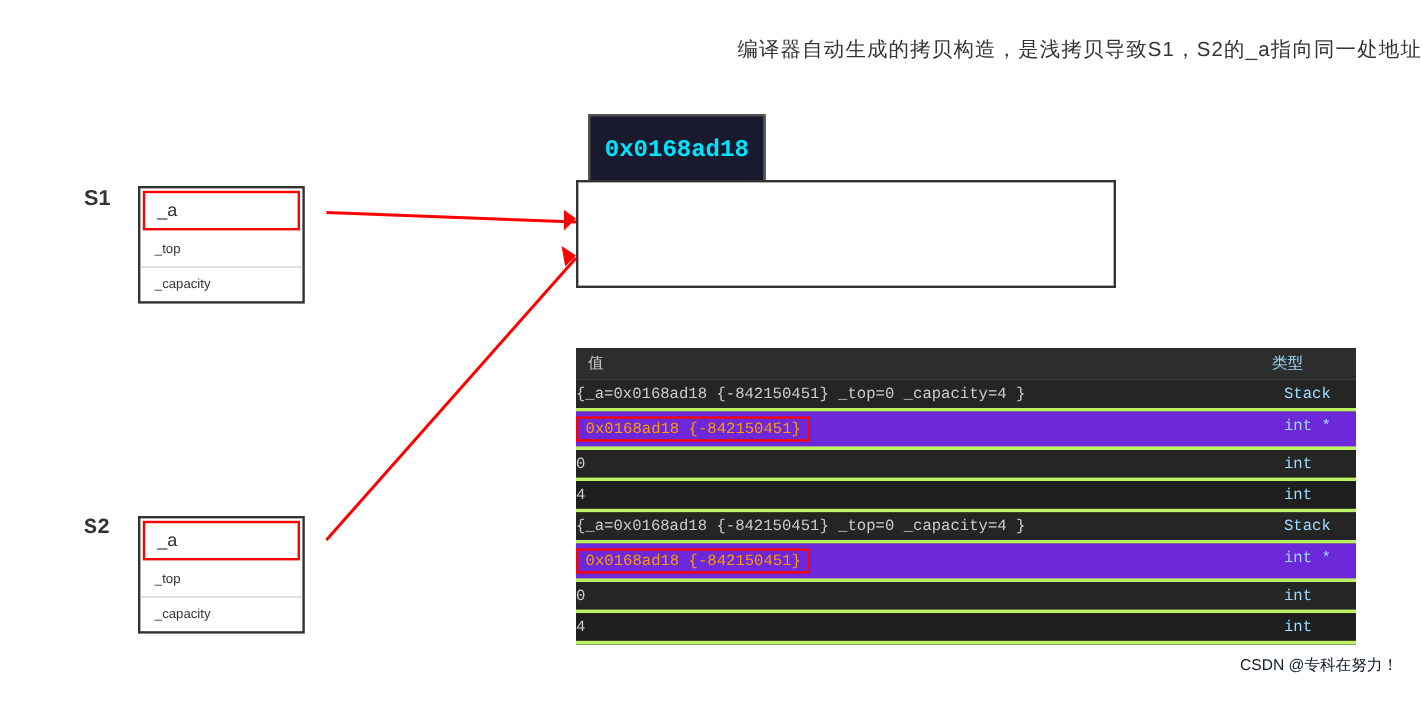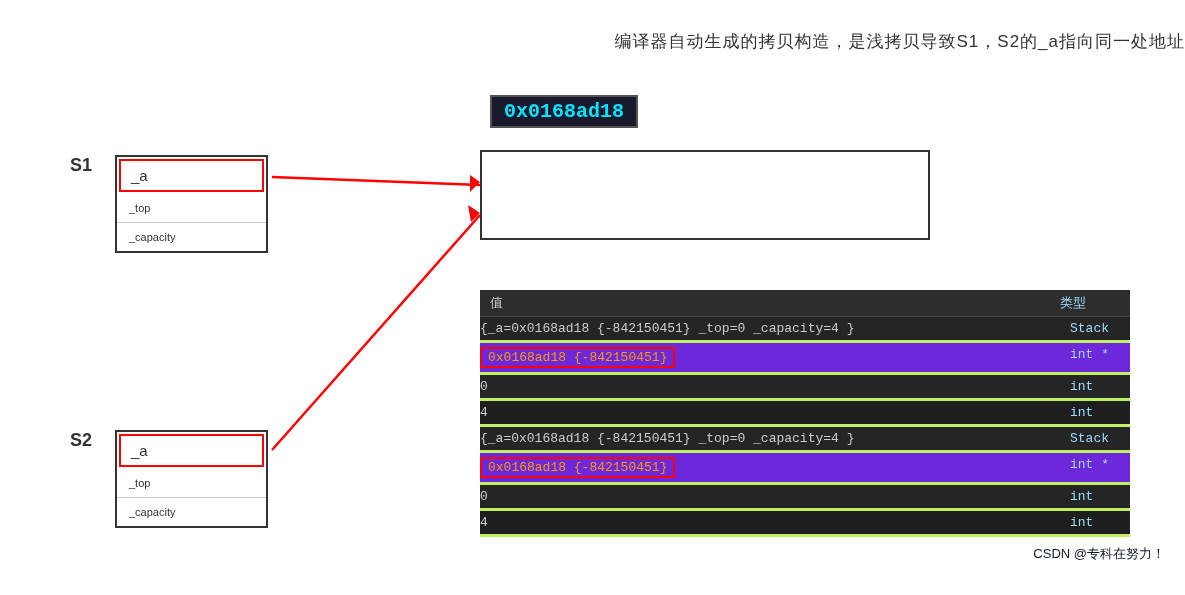--- a/index.html
+++ b/index.html
@@ -23,21 +23,21 @@
     
     .address-badge {
       position: absolute;
       top: 95px;
       left: 490px;
       background: #1a1a2e;
       color: #00e5ff;
       font-family: 'Courier New', monospace;
       font-size: 20px;
       font-weight: bold;
-      padding: 3px 12px;
+      padding: 17px 12px;
       border: 2px solid #555;
     }
 
     
     .struct-s1 {
       position: absolute;
       top: 155px;
       left: 115px;
     }
     .struct-label-s1 {
@@ -55,25 +55,26 @@
       top: 430px;
       left: 115px;
     }
     .struct-label-s2 {
       position: absolute;
       top: 430px;
       left: 70px;
       font-size: 18px;
       font-weight: bold;
       color: #333;
+      font-family: Liberation Mono, monospace;
     }
 
     .struct-box {
       border: 2px solid #333;
-      width: 153px;
+      width: 139px;
     }
     .struct-field {
       padding: 8px 12px;
       font-size: 11px;
       color: #333;
       border-bottom: 1px solid #ccc;
     }
     .struct-field:last-child {
       border-bottom: none;
     }

